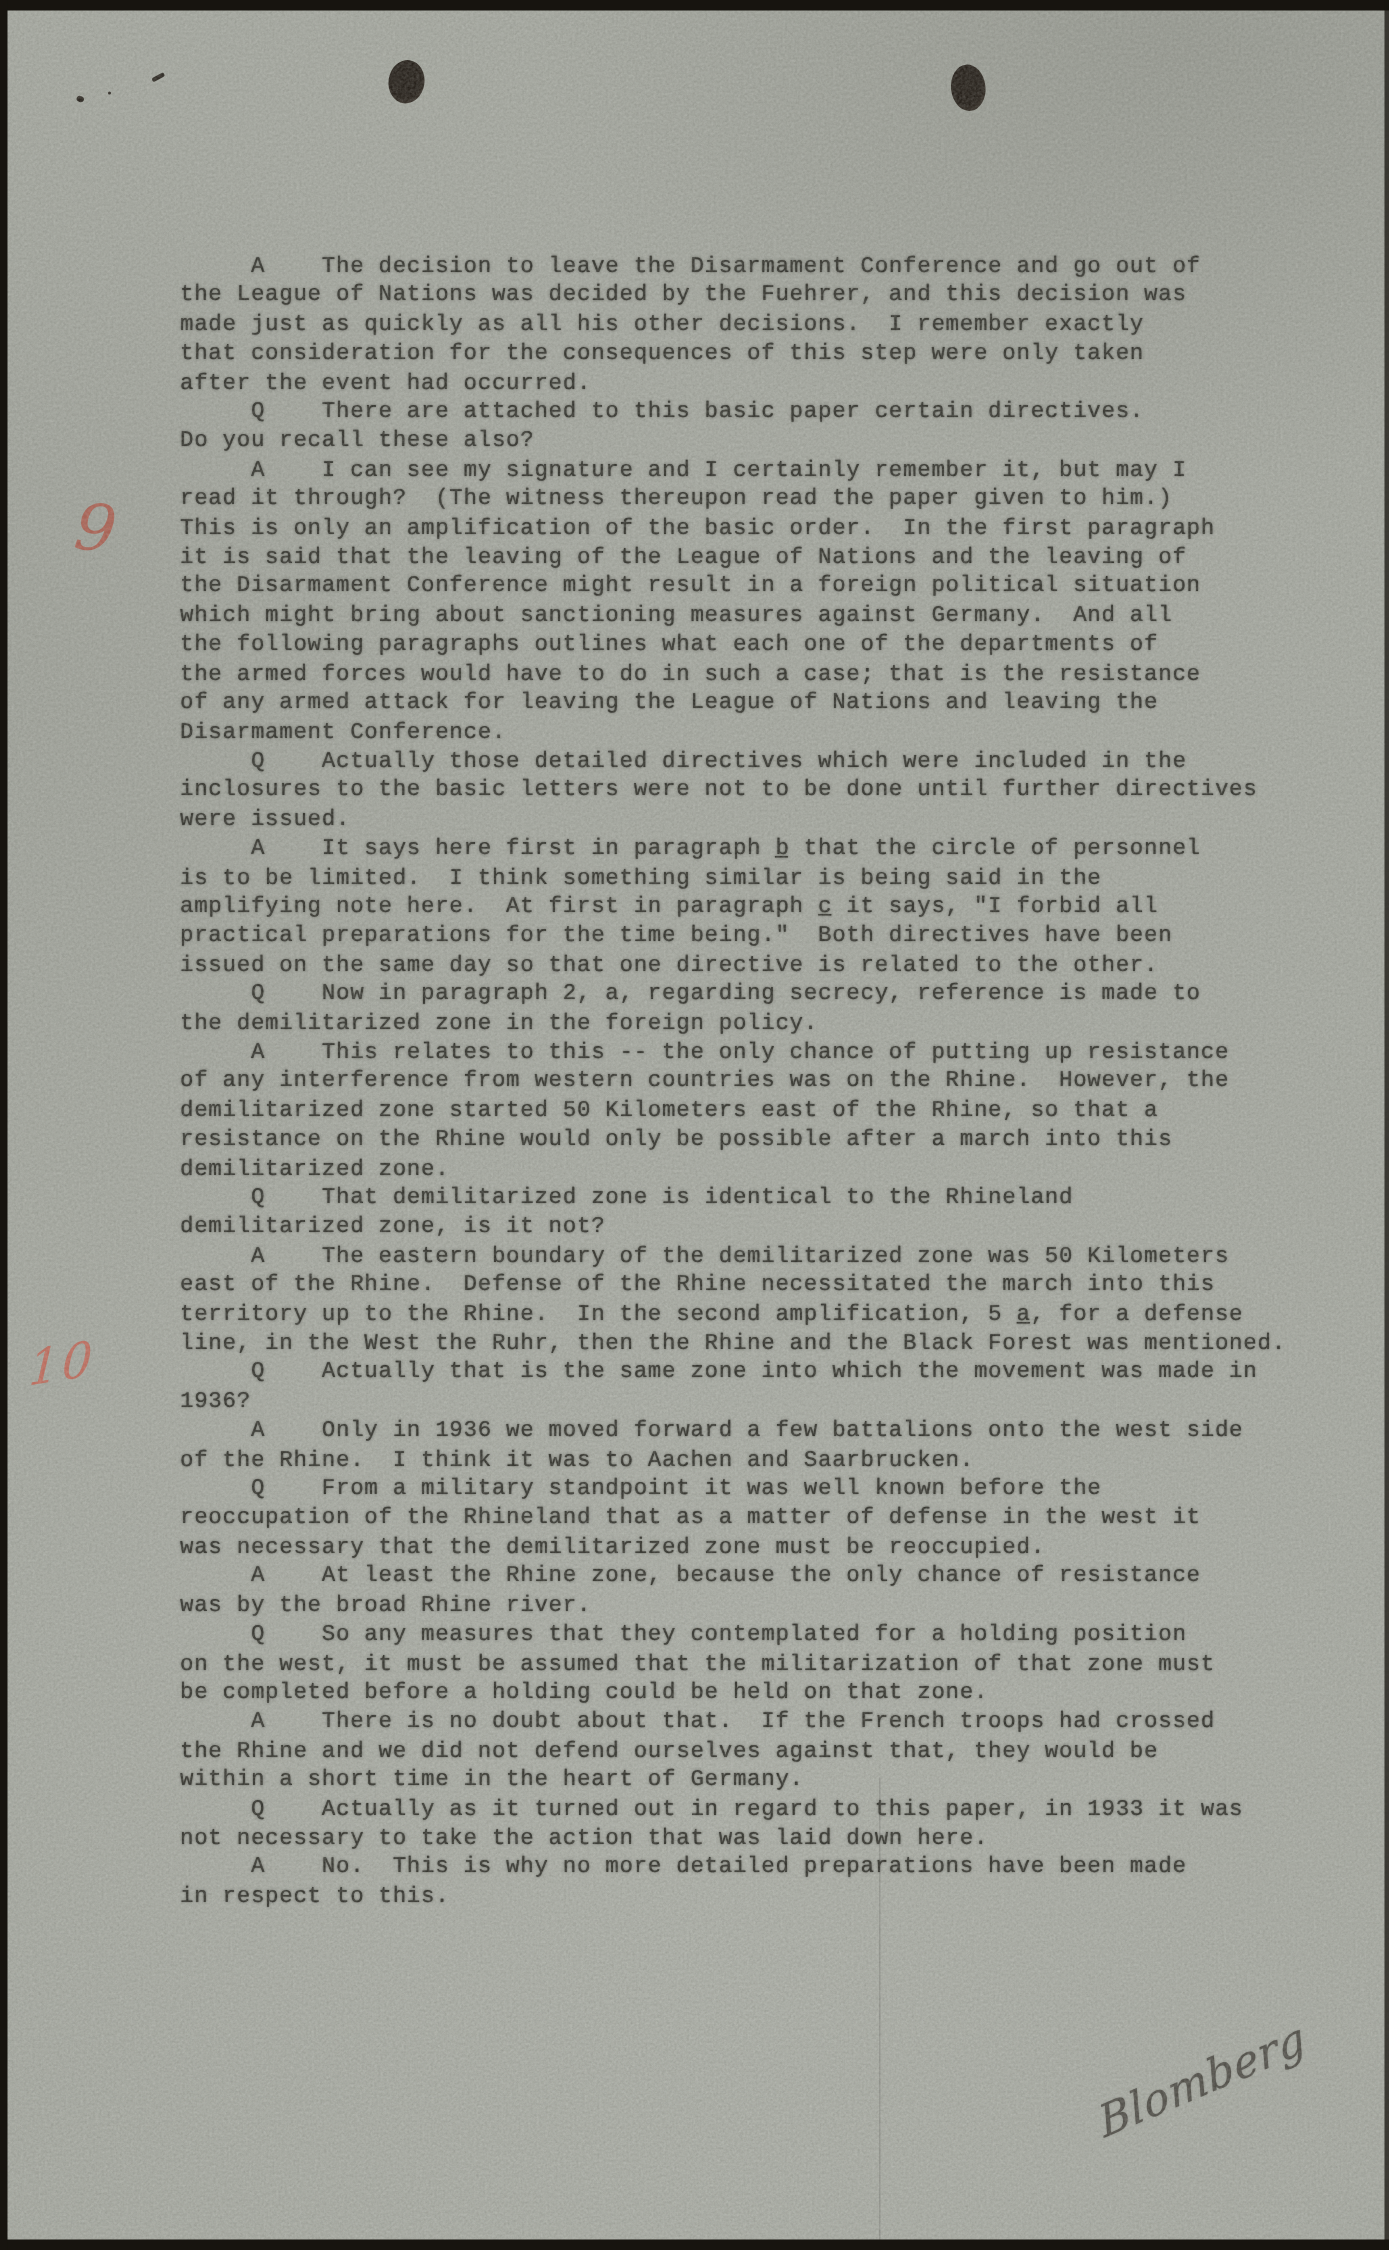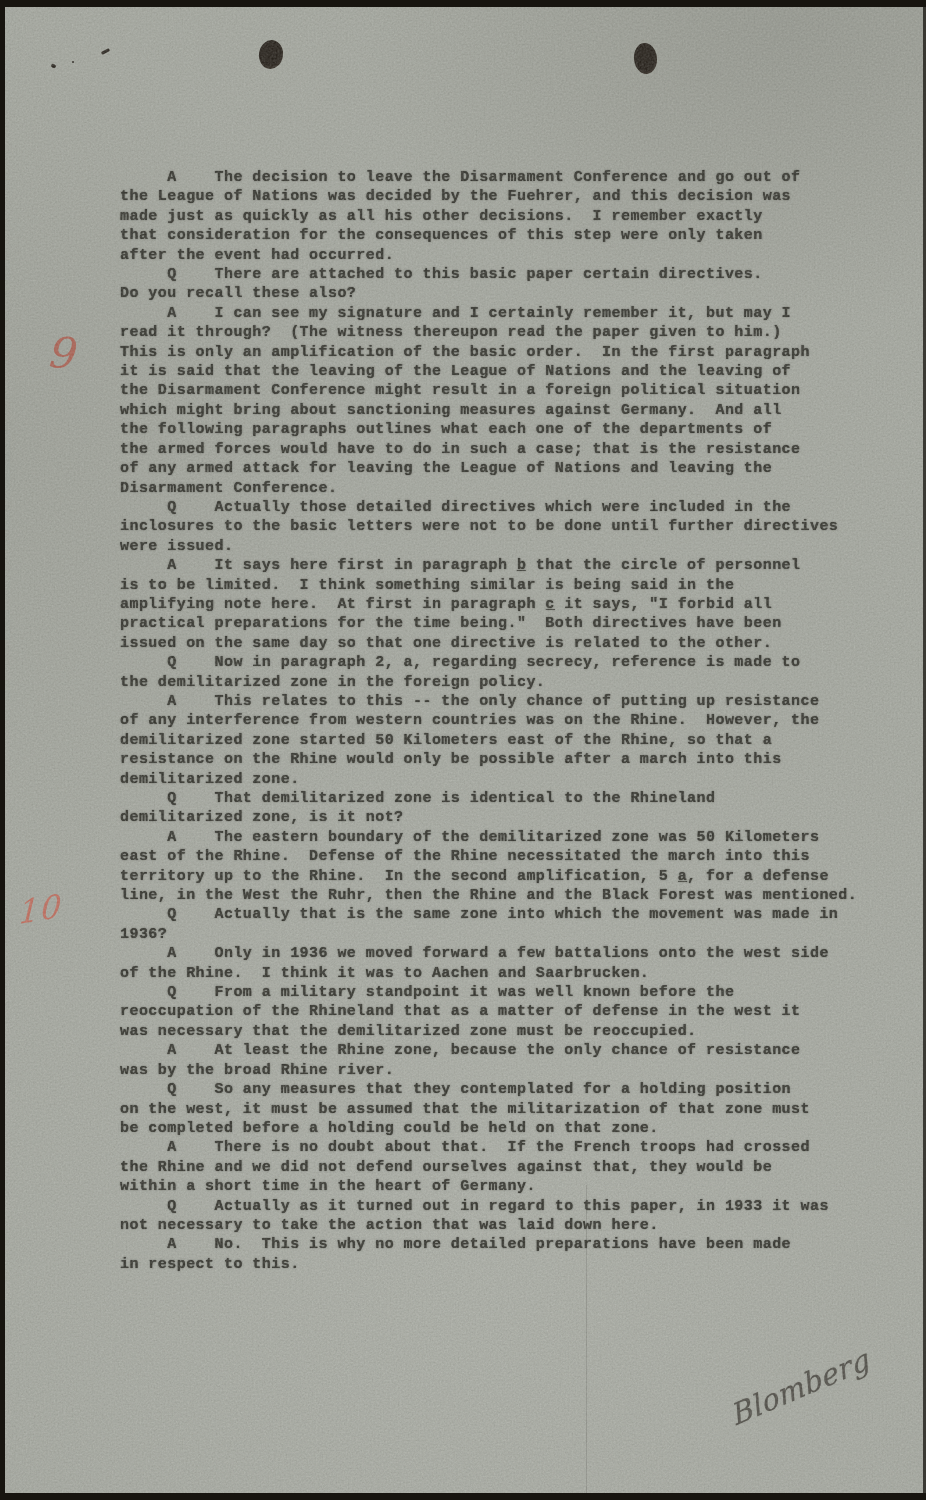--- a/index.html
+++ b/index.html
@@ -30,21 +30,20 @@
     left: 120px;
     top: 168px;
     width: 790px;
     white-space: pre;
     font-size: 15px;
     line-height: 19.4px;
     letter-spacing: 0.45px;
     color: #32322c;
     text-shadow: 0 0 1px rgba(48,48,42,0.85), 0 0 2.5px rgba(48,48,42,0.28);
     z-index: 3;
-    font-weight: bold;
   }
   .edge { position: absolute; background: #17140f; z-index: 7; }
   .edge-top    { left: 0; top: 0; width: 926px; height: 7px; }
   .edge-bottom { left: 0; top: 1493px; width: 926px; height: 7px; }
   .edge-left   { left: 0; top: 0; width: 5px; height: 1500px; }
   .edge-right  { left: 923px; top: 0; width: 3px; height: 1500px; opacity: 0.75; }
   .hole-punch {
     position: absolute;
     border-radius: 50%;
     background: radial-gradient(ellipse at 45% 45%, #221c16 55%, #342c24 80%, rgba(52,44,36,0.25) 96%, transparent 100%);

